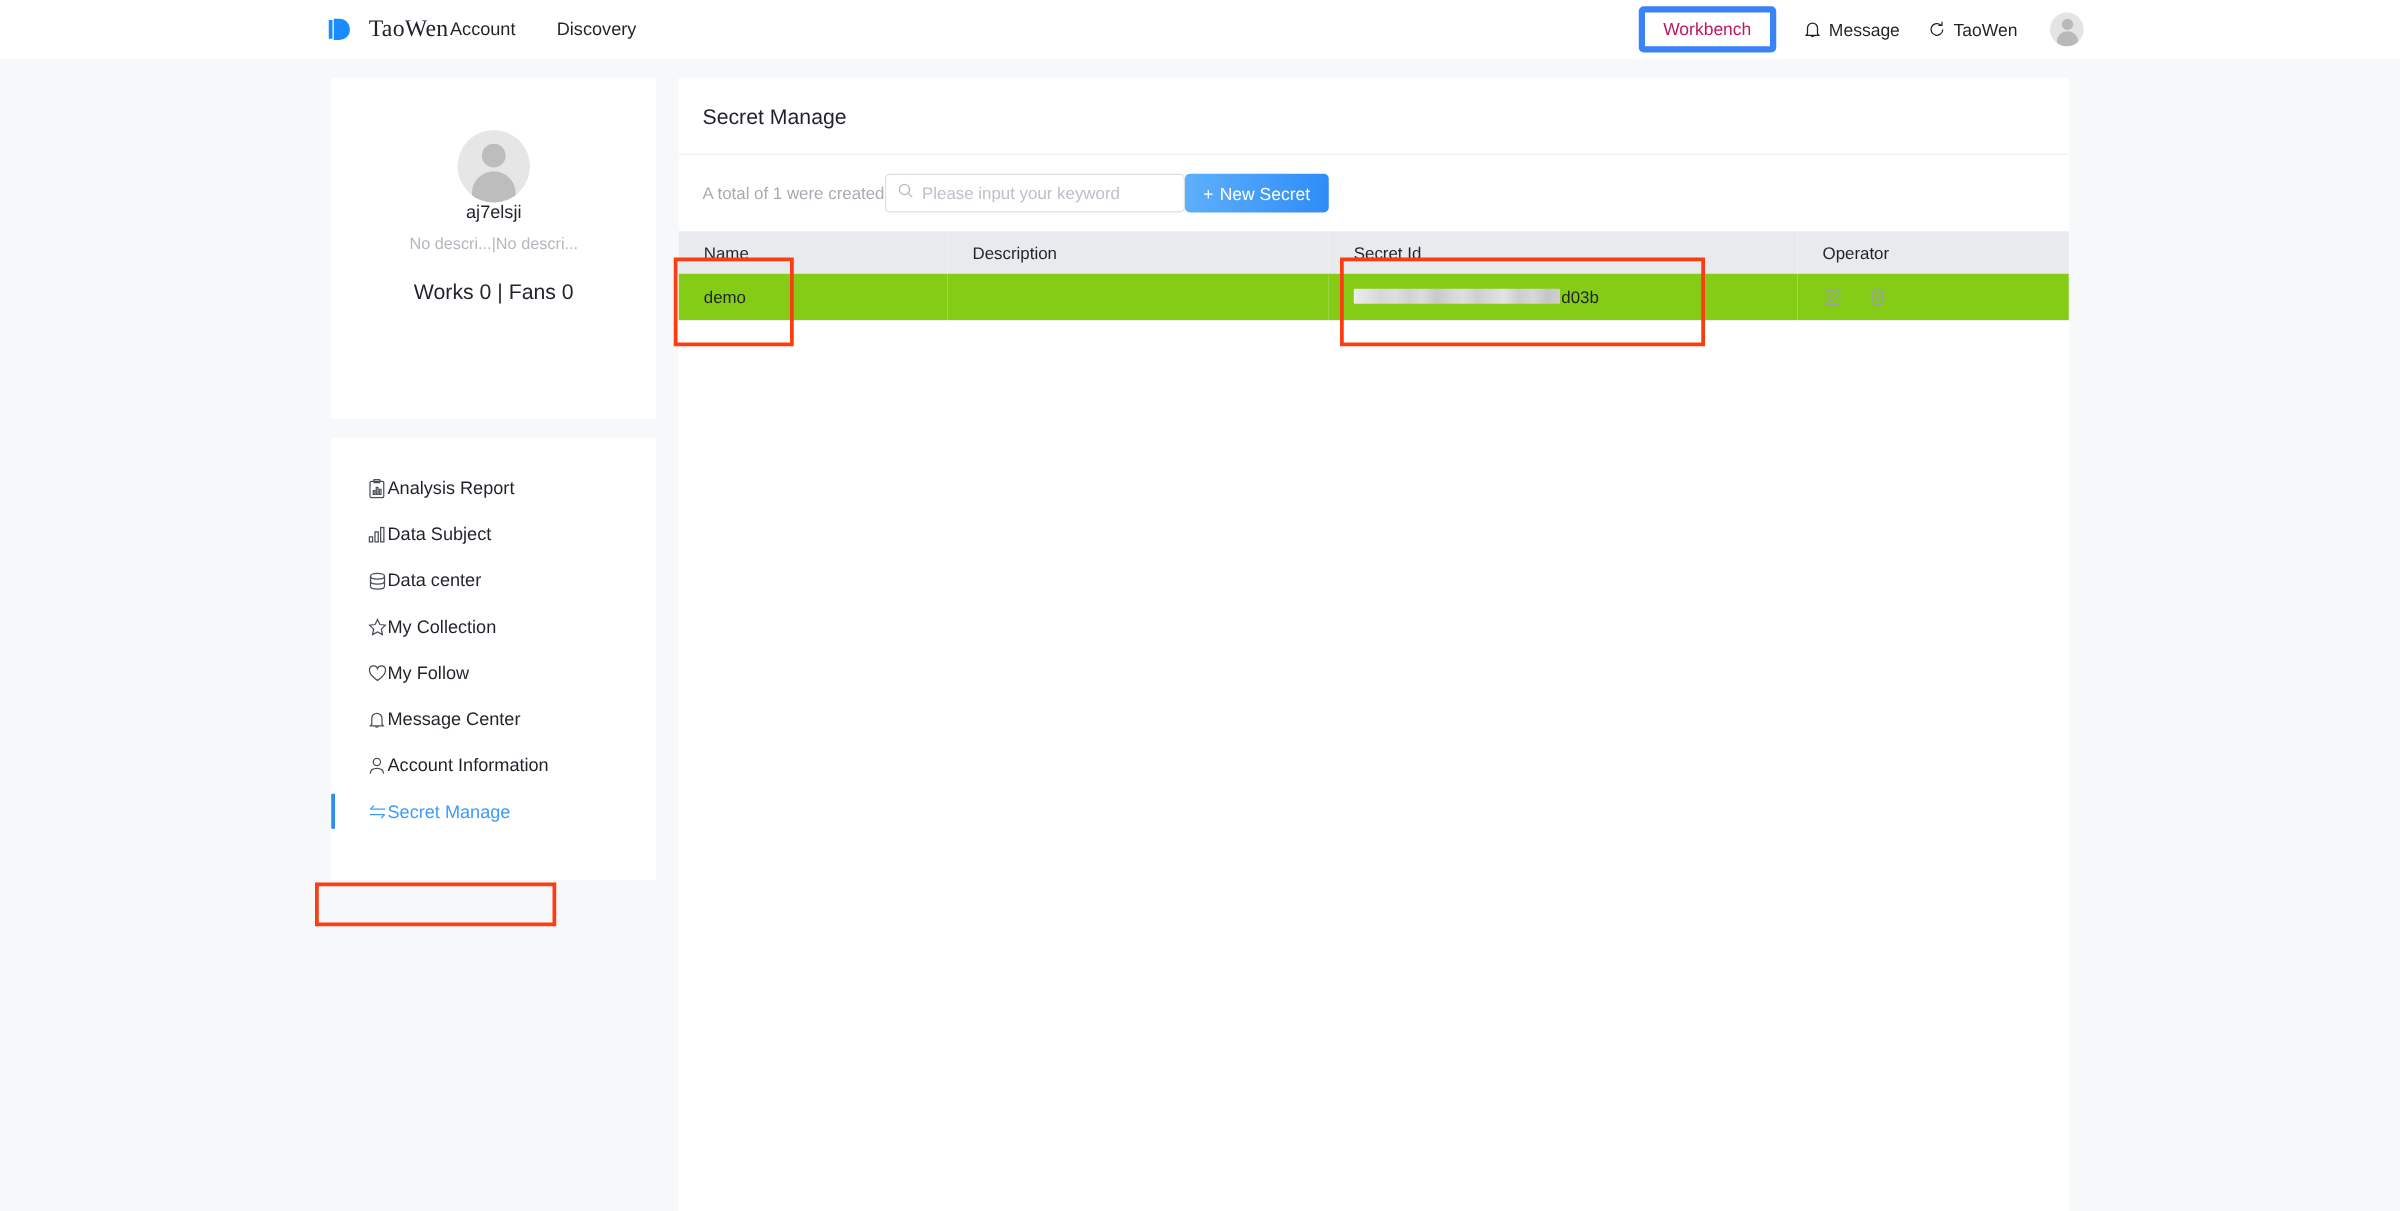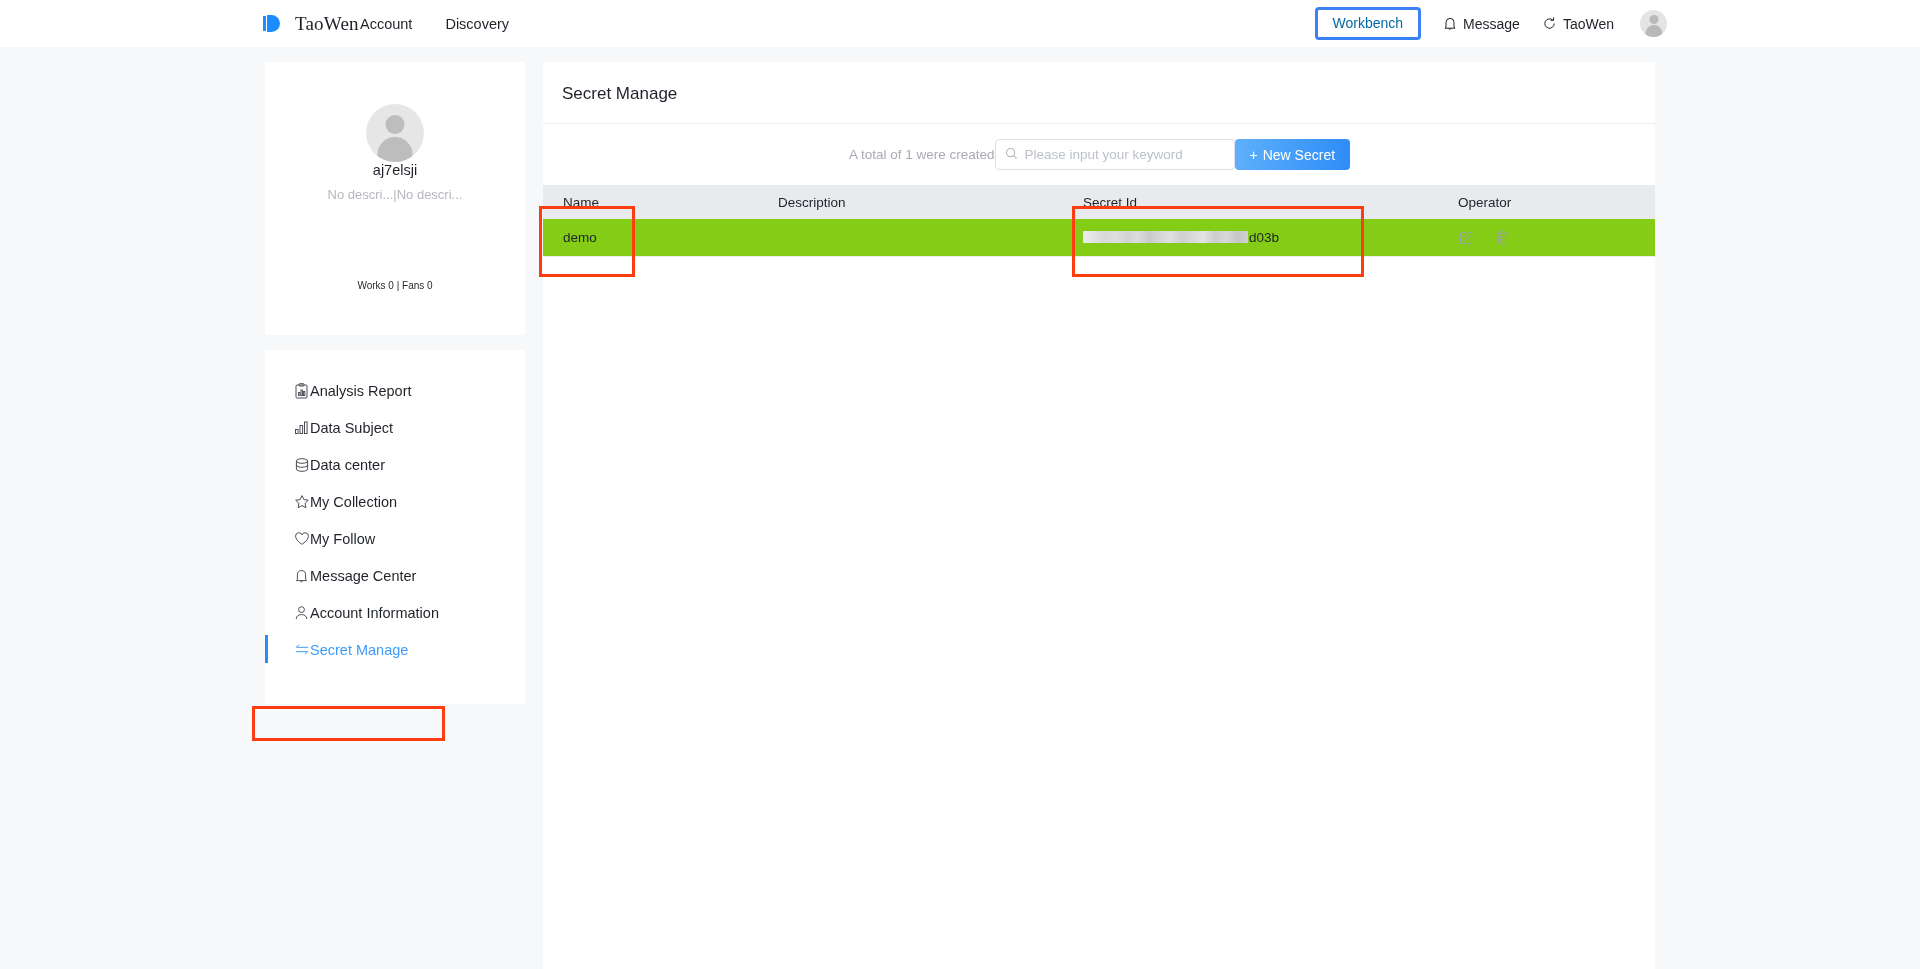--- a/index.html
+++ b/index.html
@@ -43,21 +43,21 @@
     display: flex; align-items: center; gap: 33px;
   }
   .nav-link {
     font-size: 14.5px; color: #1f2329; cursor: pointer;
   }
   .header-right {
     position: absolute; right: 253px; top: 0; height: 47px;
     display: flex; align-items: center; gap: 22px;
   }
   .workbench-btn {
-    border: 3px solid #3b82f6; color: #0369a1;
+    border: 5px solid #3b82f6; color: #be185d;
     background: #fff; border-radius: 4px;
     font-size: 14px; padding: 6px 15px 7px; cursor: pointer;
     line-height: 1; font-family: "Liberation Sans", sans-serif;
   }
   .hdr-item {
     display: flex; align-items: center; gap: 6px;
     font-size: 14px; color: #1f2329; cursor: pointer;
   }
   .hdr-item svg { display: block; }
   .avatar-sm {
@@ -94,21 +94,21 @@
     position: absolute; left: 50%; top: 33px; transform: translateX(-50%);
     width: 35px; height: 26px; border-radius: 18px 18px 0 0; background: #bdbdbd;
   }
   .profile-name {
     text-align: center; font-size: 14.5px; color: #1f2329; 
   }
   .profile-desc {
     text-align: center; font-size: 13px; color: #b4b7bd; margin-top: 9px;
   }
   .profile-stats {
-    text-align: center; font-size: 10px; color: #1f2329; margin-top: 78px;
+    text-align: center; font-size: 17px; color: #1f2329; margin-top: 22px;
   }
 
   .menu-card { margin-top: 15px; padding: 22px 0 36px; }
   .menu-item {
     height: 37px; display: flex; align-items: center;
     padding-left: 28px; cursor: pointer;
     font-size: 14.5px; color: #1f2329; position: relative;
     margin-bottom: 0;
   }
   .menu-item + .menu-item { margin-top: 0; }
@@ -139,21 +139,21 @@
     width: 1112px; height: 909px; background: #ffffff;
   }
   .main-title {
     font-size: 17px; color: #1f2329; padding: 22px 0 0 19px;
   }
   .main-divider {
     margin-top: 19px; height: 1px; background: #eceef1;
   }
   .toolbar {
     height: 61px; display: flex; align-items: center;
-    padding: 0 18px 0 19px; justify-content: center;
+    padding: 0 18px 0 19px; justify-content: flex-start;
   }
   .total-text { font-size: 13.5px; color: #a8abb2; }
   .toolbar-right { display: flex; align-items: center; }
   .search-box {
     width: 240px; height: 31px; border: 1px solid #dcdfe6;
     border-radius: 4px; display: flex; align-items: center;
     padding: 0 9px; gap: 7px; background: #fff;
   }
   .search-box input {
     border: none; outline: none; font-size: 13.5px; color: #1f2329;

